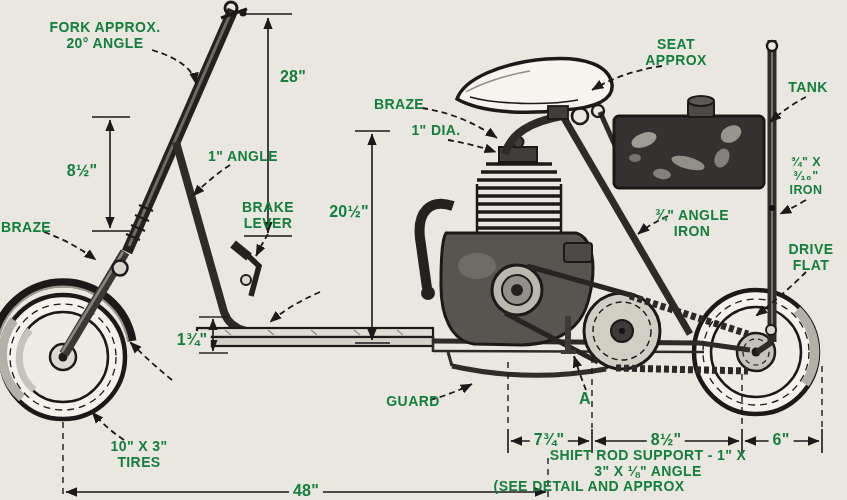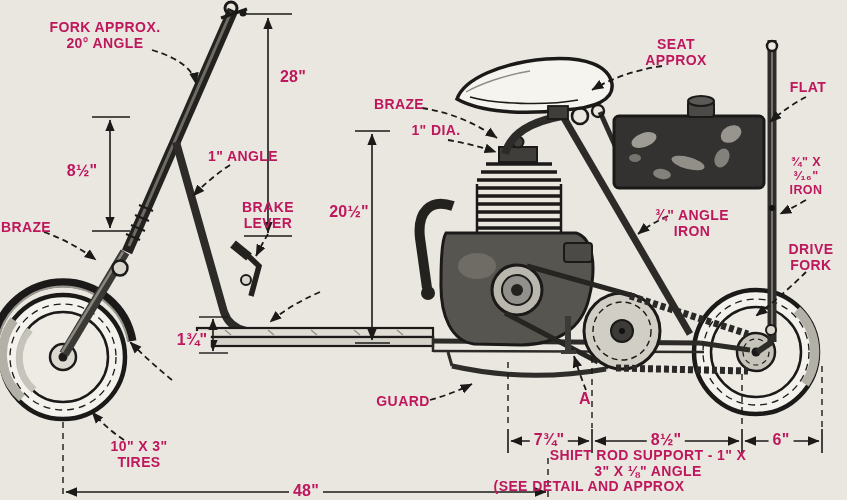--- a/index.html
+++ b/index.html
@@ -1,21 +1,21 @@
 <!DOCTYPE html>
 <html><head>
 <meta charset="utf-8">
 <style>
   html,body{margin:0;padding:0}
   body{background:#c9c6be;font-family:"Liberation Sans",sans-serif}
   .stage{position:relative;width:847px;height:500px;background:#eae7e0;overflow:hidden;margin:0 auto}
   .stage svg{position:absolute;left:0;top:0}
   .lbl{
     position:absolute;transform:translate(-50%,-50%);
-    font-weight:700;font-size:14px;line-height:1.12;color:#be185d;
+    font-weight:700;font-size:14px;line-height:1.12;color:#15803d;
     white-space:pre-line;text-align:center;letter-spacing:.4px;
   }
   .dim{font-size:16px;letter-spacing:.2px}
   .bg{background:#eae7e0;padding:0 4px}
   .small{font-size:12.5px}
 </style>
 </head>
 <body>
 
 <div class="stage">
@@ -253,35 +253,35 @@
   </g>
 </svg>
 
   <div class="lbl" style="left:105px;top:36px">FORK APPROX.
 20° ANGLE</div>
   <div class="lbl dim" style="left:293px;top:77px">28"</div>
   <div class="lbl" style="left:399px;top:105px">BRAZE</div>
   <div class="lbl" style="left:436px;top:131px">1" DIA.</div>
   <div class="lbl" style="left:676px;top:53px">SEAT
 APPROX</div>
-  <div class="lbl" style="left:808px;top:88px">FLAT</div>
+  <div class="lbl" style="left:808px;top:88px">TANK</div>
   <div class="lbl dim bg" style="left:82px;top:171px">8½"</div>
   <div class="lbl" style="left:243px;top:157px">1" ANGLE</div>
   <div class="lbl" style="left:268px;top:216px">BRAKE
 LEVER</div>
   <div class="lbl" style="left:26px;top:228px">BRAZE</div>
   <div class="lbl dim" style="left:349px;top:212px">20½"</div>
   <div class="lbl" style="left:692px;top:224px">¾" ANGLE
 IRON</div>
   <div class="lbl small" style="left:806px;top:176px">¾" X ³⁄₁₆"
 IRON</div>
   <div class="lbl" style="left:811px;top:258px">DRIVE
-FORK</div>
+FLAT</div>
   <div class="lbl dim bg" style="left:192px;top:340px">1¾"</div>
-  <div class="lbl" style="left:403px;top:402px">GUARD</div>
+  <div class="lbl" style="left:413px;top:402px">GUARD</div>
   <div class="lbl dim" style="left:585px;top:399px">A</div>
   <div class="lbl" style="left:139px;top:455px">10" X 3"
 TIRES</div>
   <div class="lbl dim bg" style="left:549px;top:440px">7¾"</div>
   <div class="lbl dim bg" style="left:666px;top:440px">8½"</div>
   <div class="lbl dim bg" style="left:781px;top:440px">6"</div>
   <div class="lbl" style="left:648px;top:464px">SHIFT ROD SUPPORT - 1" X 3" X ⅛" ANGLE</div>
   <div class="lbl" style="left:589px;top:487px">(SEE DETAIL AND APPROX</div>
   <div class="lbl dim bg" style="left:306px;top:491px">48"</div>
 

